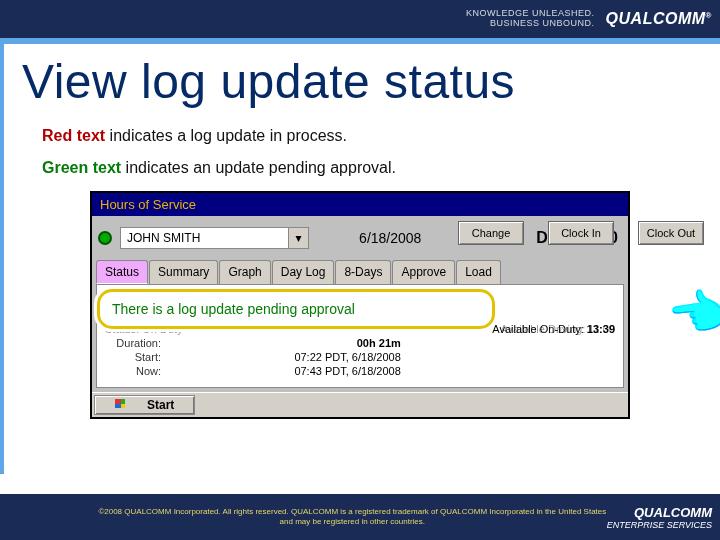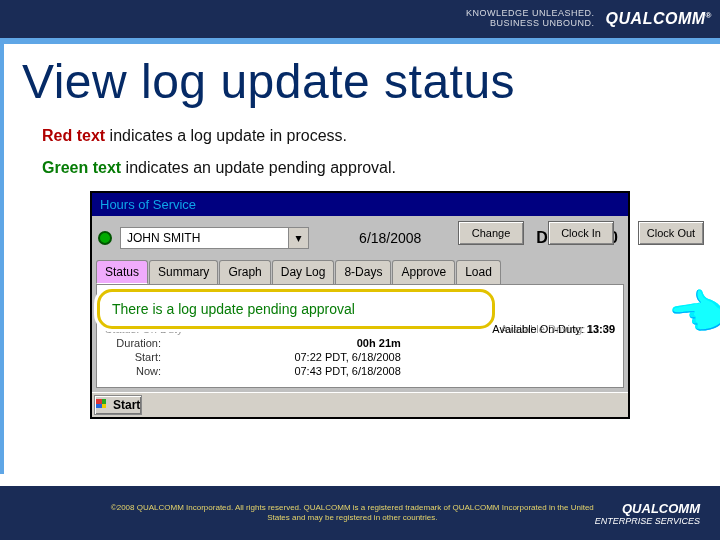--- a/index.html
+++ b/index.html
@@ -9,21 +9,21 @@
   .brand{font-size:16px;font-weight:700;font-style:italic;letter-spacing:.5px}
   .brand sub{font-size:8px;font-style:normal;vertical-align:super}
   .thinbar{height:6px;background:#5fa6e6}
   .title{font-family:Impact,'Arial Black',sans-serif;font-size:48px;color:#052a66;padding:10px 22px 6px;letter-spacing:.5px}
   .body{padding:4px 42px}
   .line{font-size:16px;color:#111;margin:8px 0 14px}
   .line .red{color:#b00000;font-weight:700}
   .line .green{color:#067c06;font-weight:700}
   .appwrap{margin:6px auto 0;width:540px}
   .appwin{border:2px solid #000;background:#c0c0c0;font-size:12px}
-  .apptitle{background:#000080;color:#0ea5e9;padding:4px 8px;font-size:13px}
+  .apptitle{background:#000080;color:#eab308;padding:4px 8px;font-size:13px}
   .row1{display:flex;align-items:center;gap:8px;padding:11px 6px}
   .led{width:14px;height:14px;border-radius:50%;background:#0a0;border:2px solid #050;flex:none}
   .namebox{flex:1;display:flex;align-items:stretch;height:22px}
   .namebox input{flex:1;border:1px solid #888;background:#fff;padding:0 6px;font-size:12px}
   .namebox .dd{width:20px;background:#d4d0c8;border:1px solid #888;border-left:0;display:flex;align-items:center;justify-content:center}
   .datec{flex:1;text-align:center;font-weight:400;font-size:14px}
   .dot{flex:1;text-align:right;font-weight:700;font-size:16px;padding-right:4px}
   .tabs{display:flex;padding:0 4px}
   .tab{background:#d4d0c8;border:1px solid #888;border-bottom:none;padding:4px 8px;font-size:12px;border-radius:3px 3px 0 0;margin-right:1px}
   .tab.active{background:#f0abfc;font-weight:400;border-bottom:1px solid #fff;position:relative;z-index:2}
@@ -33,28 +33,28 @@
   .panel-row{display:flex;justify-content:space-between;font-size:11px;margin:2px 0}
   .panel-row .lab{width:56px;text-align:right;color:#333}
   .panel-row .val{font-weight:700}
   .panel-left{width:58%}
   .panel-right{position:absolute;right:8px;top:38px;text-align:left;font-size:11px}
   .panel-right .val{font-weight:700}
   .sidebtns{position:absolute;right:-74px;top:30px;display:flex;flex-direction:row;gap:24px;align-items:center}
   .sidebtns .btn{width:66px;height:24px;background:#d4d0c8;border:1px solid #666;font-size:11px;display:flex;align-items:center;justify-content:center;box-shadow:inset 1px 1px 0 #fff,inset -1px -1px 0 #888}
   .hand{position:absolute;right:-100px;top:94px;font-size:48px;transform:scaleX(-1) rotate(8deg);filter:hue-rotate(170deg) saturate(2.4) brightness(1.1)}
   .taskbar{background:#d4d0c8;border-top:1px solid #fff;display:flex;align-items:center;padding:2px}
-  .startbtn{display:flex;align-items:center;gap:3px;background:#d4d0c8;border:1px solid #888;box-shadow:inset 1px 1px 0 #fff,inset -1px -1px 0 #777;padding:2px 1px;font-size:12px;font-weight:700}
+  .startbtn{display:flex;align-items:center;gap:18px;background:#d4d0c8;border:1px solid #888;box-shadow:inset 1px 1px 0 #fff,inset -1px -1px 0 #777;padding:2px 20px;font-size:12px;font-weight:700}
   .winlogo{width:14px;height:12px;display:inline-block;position:relative}
   .winlogo::before{content:"";position:absolute;inset:0;background:
     linear-gradient(#d33,#d33)0 0/45% 45% no-repeat,
     linear-gradient(#2a2,#2a2)55% 0/45% 45% no-repeat,
     linear-gradient(#26d,#26d)0 55%/45% 45% no-repeat,
     linear-gradient(#ec0,#ec0)55% 55%/45% 45% no-repeat}
-  .footer{position:absolute;left:0;right:0;bottom:0;height:54px;background:#1a2c56;display:flex;align-items:center;justify-content:center;padding:0 20px}
+  .footer{position:absolute;left:0;right:0;bottom:0;height:46px;background:#1a2c56;display:flex;align-items:center;justify-content:center;padding:0 8px}
   .footer .note{flex:1;text-align:center;color:#e5d46b;font-size:8px;line-height:1.2}
   .footer .logo{color:#fff;font-size:9px;font-style:italic;text-align:right}
   .footer .logo b{font-size:13px}
   .sideblue{position:absolute;left:0;top:44px;width:4px;height:430px;background:#5fa6e6}
   
   .obscured{color:#999;font-size:11px;display:flex;justify-content:space-between}
 </style>
 </head>
 <body>
 

